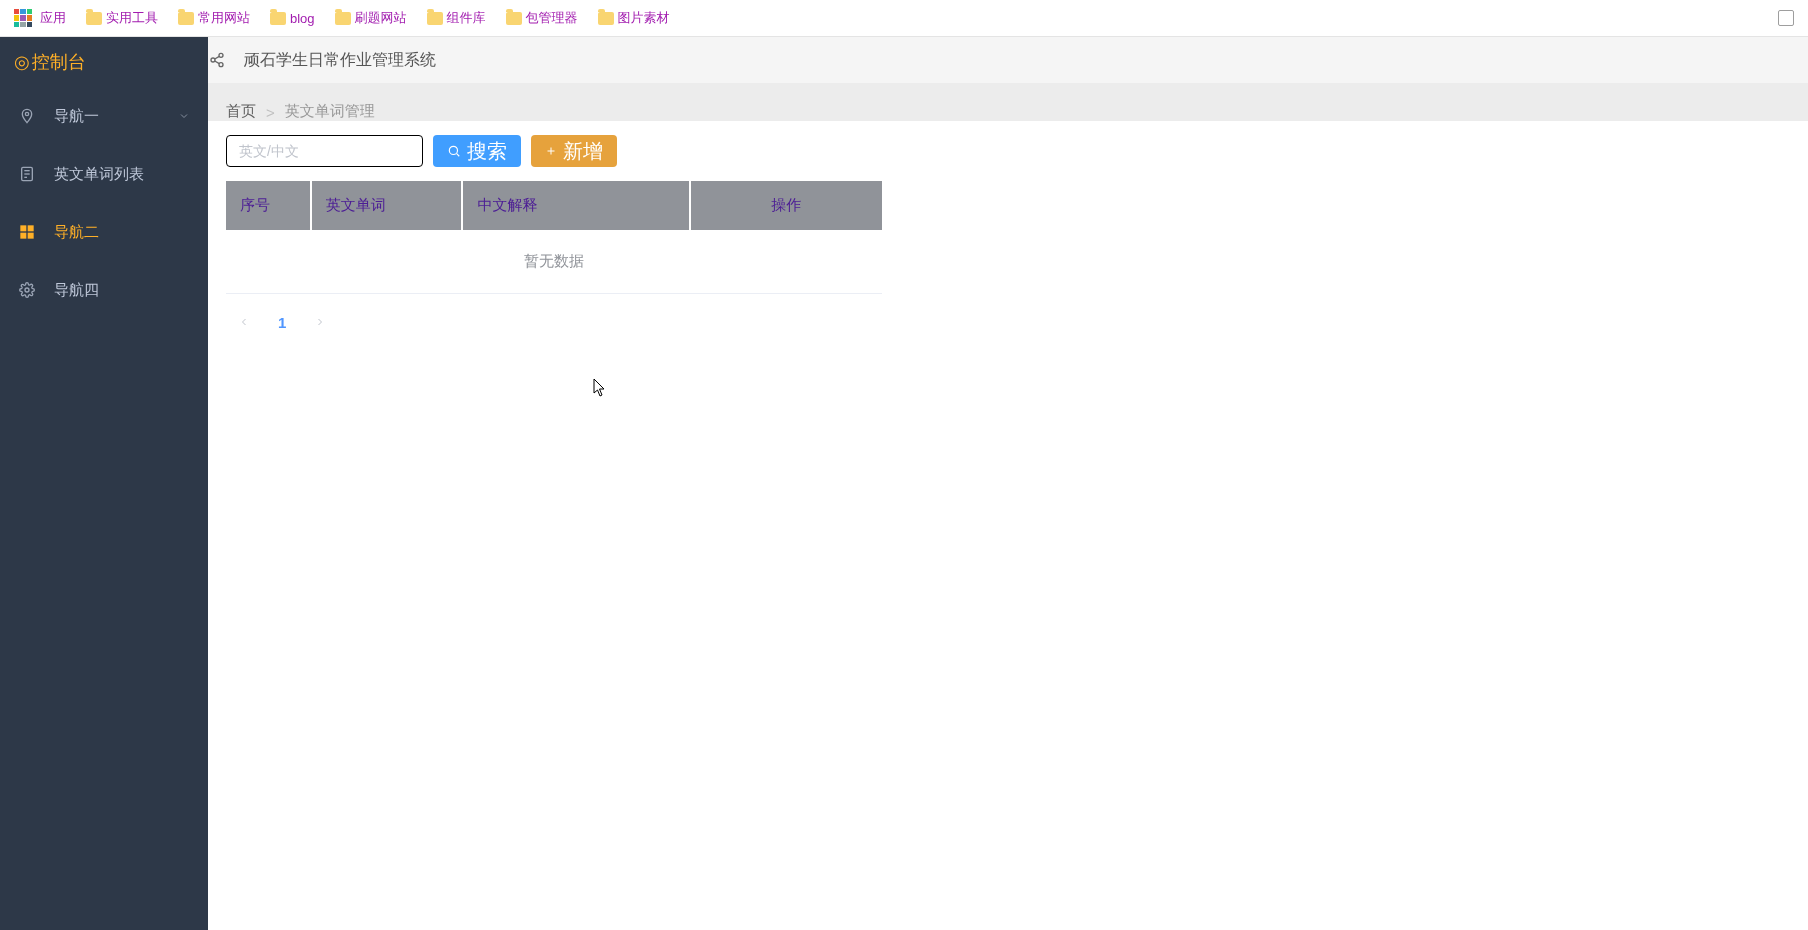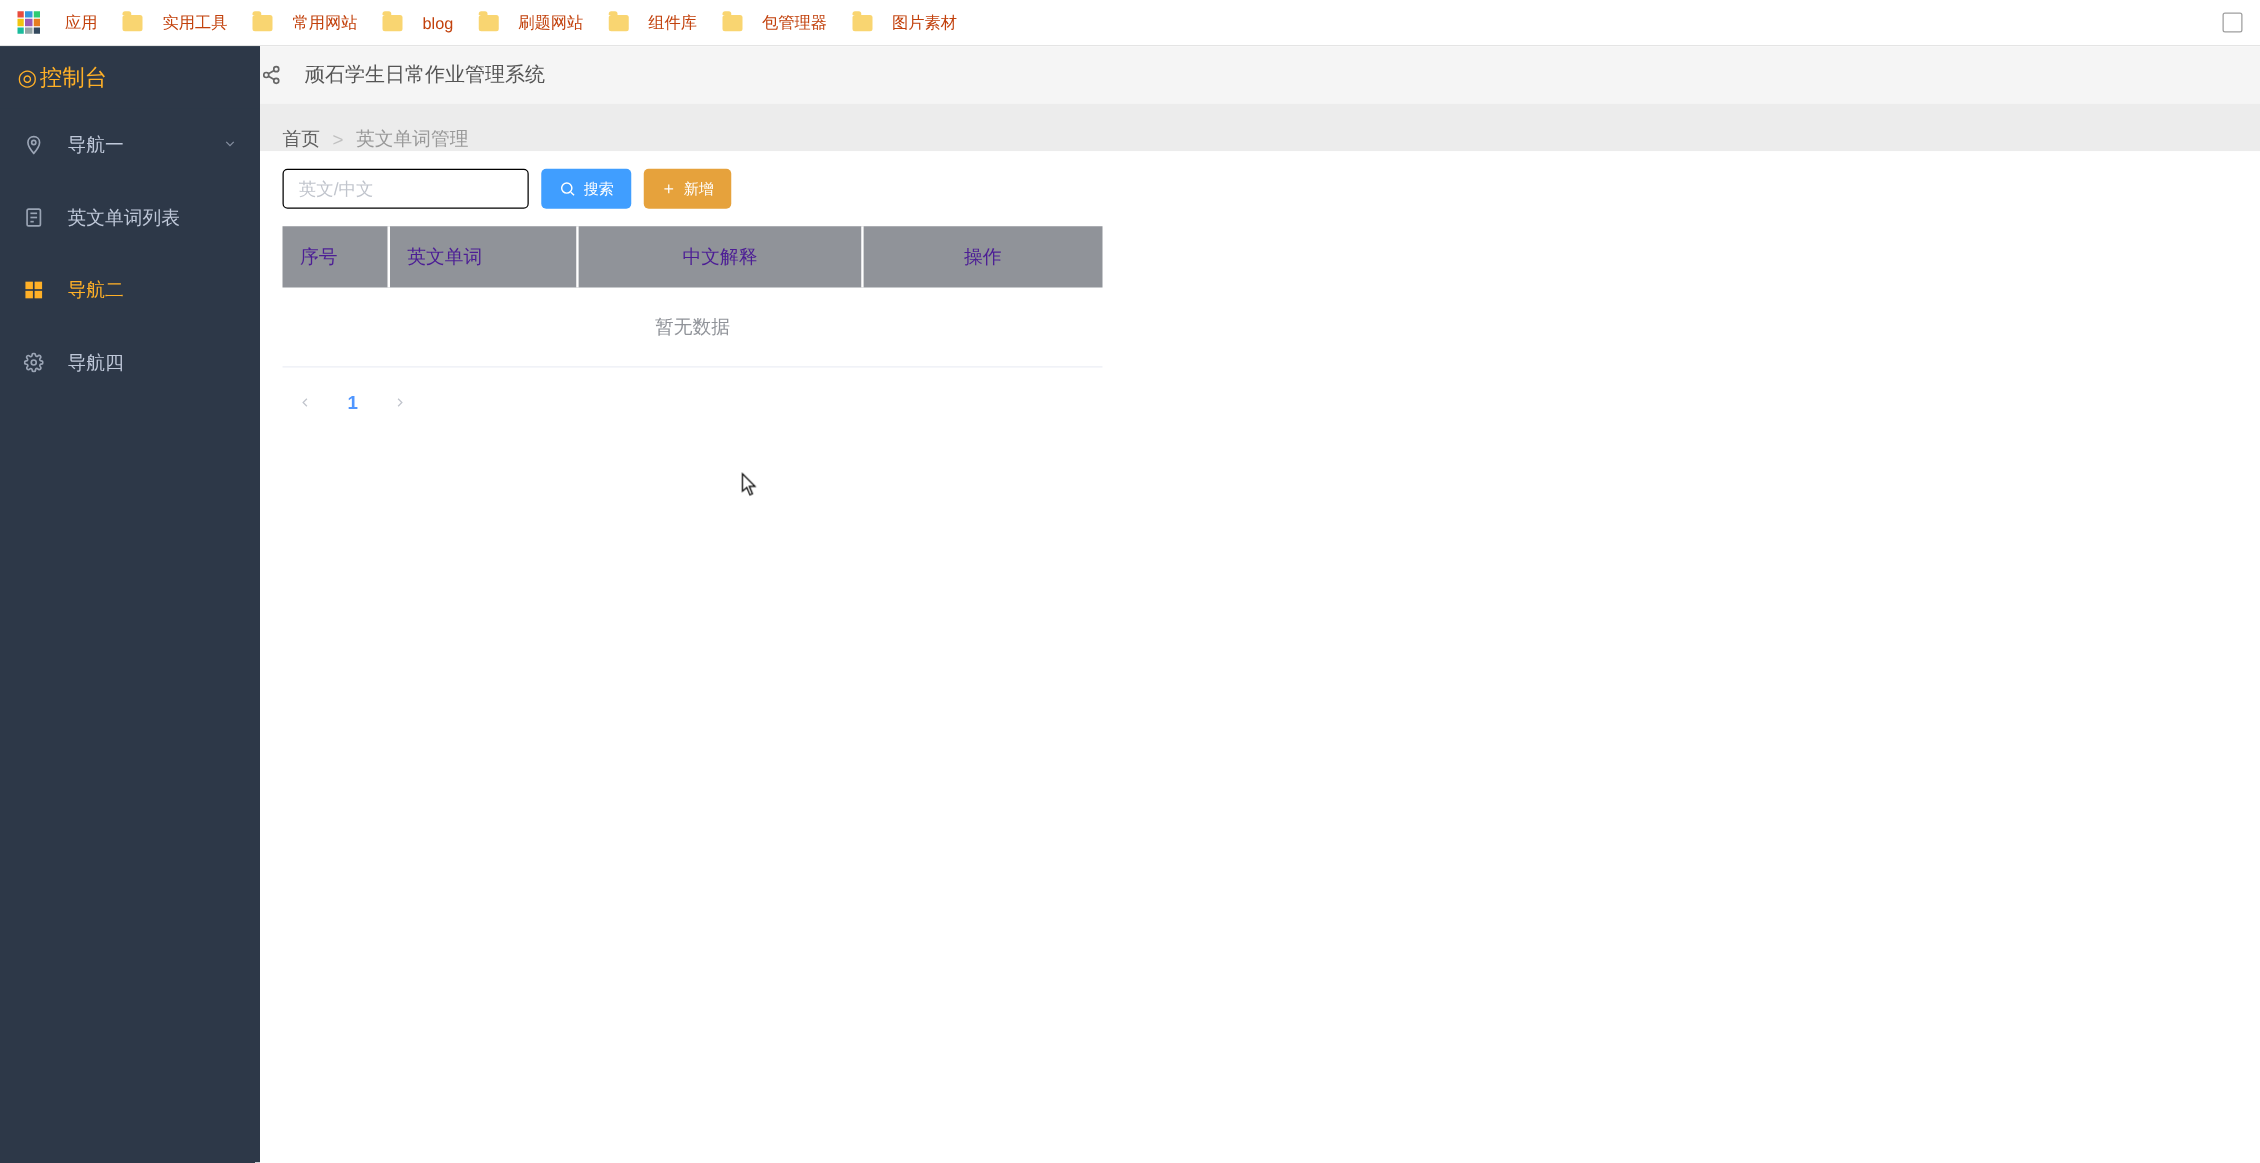--- a/index.html
+++ b/index.html
@@ -4,21 +4,21 @@
   <style>
     * { box-sizing: border-box; margin: 0; padding: 0; }
     body { font-family: "Helvetica Neue", Helvetica, "PingFang SC", "Hiragino Sans GB", "Microsoft YaHei", Arial, sans-serif; font-size: 14px; color: #333; background: #fff; width: 1808px; height: 930px; overflow: hidden; }
 
     
     .bookmark-bar { height: 37px; background: #fff; border-bottom: 1px solid #e4e4e4; display: flex; align-items: center; padding: 0 6px; gap: 4px; }
     .apps-grid { width: 18px; height: 18px; display: grid; grid-template-columns: repeat(3,1fr); grid-template-rows: repeat(3,1fr); gap: 1px; margin-right: 4px; }
     .apps-grid span:nth-child(1){background:#e84c3d;} .apps-grid span:nth-child(2){background:#3598db;} .apps-grid span:nth-child(3){background:#2ecc71;}
     .apps-grid span:nth-child(4){background:#f1c40f;} .apps-grid span:nth-child(5){background:#9b59b6;} .apps-grid span:nth-child(6){background:#e67e22;}
     .apps-grid span:nth-child(7){background:#1abc9c;} .apps-grid span:nth-child(8){background:#95a5a6;} .apps-grid span:nth-child(9){background:#34495e;}
-    .bm-item { display: flex; align-items: center; gap: 16px; padding: 4px 8px; color: #c2410c; cursor: pointer; font-size: 13px; border-radius: 3px; }
+    .bm-item { display: flex; align-items: center; gap: 4px; padding: 4px 8px; color: #a21caf; cursor: pointer; font-size: 13px; border-radius: 3px; }
     .folder-icon { width: 16px; height: 13px; background: #f9d571; border-radius: 2px; position: relative; }
     .folder-icon::before { content:''; position:absolute; top:-3px; left:0; width:7px; height:3px; background:#f9d571; border-radius:2px 2px 0 0; }
     .bookmark-bar .spacer { flex: 1; }
     .overflow-icon { width:16px; height:16px; border:1px solid #9e9e9e; border-radius:2px; }
 
     
     .app { display:flex; height: calc(930px - 37px); }
 
     
     .sidebar { width: 208px; background: #2d3848; color: #bfc8d9; display:flex; flex-direction:column; flex-shrink:0; }
@@ -37,31 +37,31 @@
     .share-icon { width:18px; height:18px; display:flex; align-items:center; justify-content:center; color:#666; cursor:pointer; }
 
     .breadcrumb { height:38px; background:#ececec; display:flex; align-items:flex-end; padding-left:18px; gap:10px; color:#999; font-size:15px; }
     .breadcrumb .home { color:#606060; font-weight:500; }
     .breadcrumb .sep { color:#c0c0c0; }
 
     .content { padding:14px 18px; flex:1; background:#fff; }
     .controls { display:flex; align-items:center; gap:10px; margin-bottom:14px; }
     .search-input { width:197px; height:32px; border:1px solid #000000; border-radius:4px; padding:0 12px; font-size:14px; color:#606266; outline:none; }
     .search-input::placeholder { color:#c0c4cc; }
-    .btn { height:32px; border:none; border-radius:4px; padding:16px 14px; font-size:12px; cursor:pointer; display:inline-flex; align-items:center; gap:6px; color:#fff; }
+    .btn { height:32px; border:none; border-radius:4px; padding:16px 14px; font-size:20px; cursor:pointer; display:inline-flex; align-items:center; gap:6px; color:#fff; }
     .btn-primary { background:#409eff; }
     .btn-warning { background:#e6a23c; }
     .btn .bicon { display:inline-flex; }
 
     .table { width:656px; border-collapse:separate; border-spacing:0; }
     .table th { background:#909399; color:#4c1d95; font-weight:500; font-size:15px; text-align:left; height:49px; padding:0 14px; border-right:2px solid #fff; }
     .table th:last-child { border-right:none; }
     .table .col-seq { width:86px; }
     .table .col-en { width:152px; }
-    .table .col-cn { width:228px;text-align:center; }
+    .table .col-cn { width:228px; }
     .table .col-op { width:192px;text-align:center; }
     .empty-row td { text-align:center; height:64px; color:#909399; font-size:15px; border-bottom:1px solid #ebeef5; }
 
     .pagination { display:flex; align-items:center; gap:22px; padding:16px 6px; }
     .page-btn { width:24px; height:24px; display:flex; align-items:center; justify-content:center; cursor:pointer; color:#c0c4cc; }
     .page-num { color:#5096ff; font-weight:600; font-size:15px; cursor:pointer; }
 
     .cursor { position:fixed; width:14px; height:20px; pointer-events:none; left:593px; top:378px; }
   </style>
 </head>

